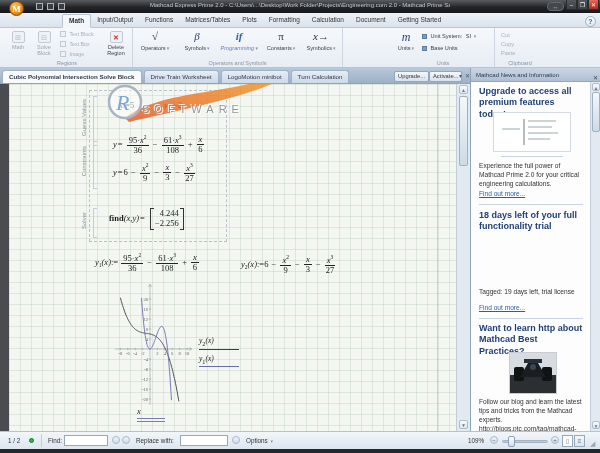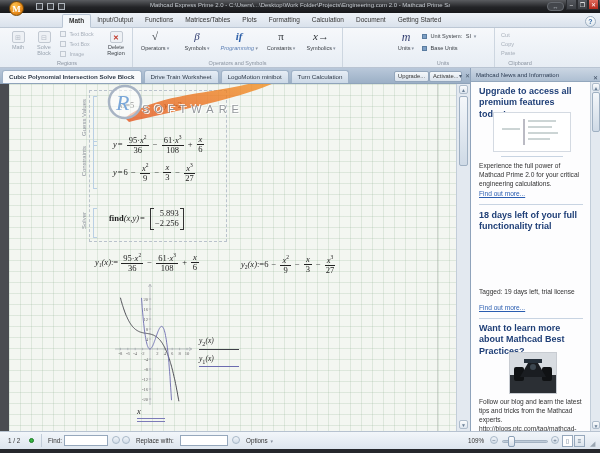--- a/index.html
+++ b/index.html
@@ -308,21 +308,21 @@
       <span class="frac"><span class="n"><span class="mvar">x</span><sup>2</sup></span><span class="d">9</span></span>
       <span class="op">−</span>
       <span class="frac"><span class="n"><span class="mvar">x</span></span><span class="d">3</span></span>
       <span class="op">−</span>
       <span class="frac"><span class="n"><span class="mvar">x</span><sup>3</sup></span><span class="d">27</span></span>
     </div>
 
     <div class="math abs" style="left:100px;top:124px">
       <span style="font-weight:bold">find</span><span class="mvar">(x,y)</span><span class="op">=</span>
       <span class="vec">
-          <span>5.893</span>
+          <span>4.244</span>
           <span>−2.256</span>
         </span>
     </div>
 
     <div class="math abs" style="left:86px;top:168px">
       <span class="mvar">y</span><sub>1</sub><span class="mvar">(x)</span><span>:=</span>
       <span class="frac"><span class="n"><span>95·</span><span class="mvar">x</span><sup>2</sup></span><span class="d">36</span></span>
       <span class="op">−</span>
       <span class="frac"><span class="n"><span>61·</span><span class="mvar">x</span><sup>3</sup></span><span class="d">108</span></span>
       <span class="op">+</span>
@@ -440,21 +440,21 @@
       </svg>
     </div>
     <div class="sb-div" style="top:88px;left:30px;width:62px"></div>
     <div class="sb-p" style="top:94px">Experience the full power of Mathcad Prime 2.0 for your critical engineering calculations.</div>
     <div class="sb-link" style="top:122px">Find out more...</div>
     <div class="sb-div" style="top:136px"></div>
     <div class="sb-h" style="top:142px">18 days left of your full functionality trial</div>
     <div class="sb-p" style="top:220px">Tagged: 19 days left, trial license</div>
     <div class="sb-link" style="top:236px">Find out more...</div>
     <div class="sb-div" style="top:250px"></div>
-    <div class="sb-h" style="top:255px">Want to learn more about Mathcad Best Practices?</div>
+    <div class="sb-h" style="top:255px">Want to learn http about Mathcad Best Practices?</div>
     <div id="car-img" class="abs">
       <svg width="46" height="40" viewBox="0 0 46 40">
         <rect x="0" y="0" width="46" height="40" fill="#d8dce1"></rect>
         <rect x="0" y="22" width="46" height="18" fill="#2b2f34"></rect>
         <rect x="4" y="14" width="10" height="14" rx="2" fill="#101214"></rect>
         <rect x="32" y="14" width="10" height="14" rx="2" fill="#101214"></rect>
         <path d="M10,24 L18,10 L28,10 L36,24 Z" fill="#1a1d21"></path>
         <rect x="14" y="6" width="18" height="4" fill="#26303a"></rect>
         <circle cx="23" cy="14" r="3" fill="#3c4750"></circle>
       </svg>

